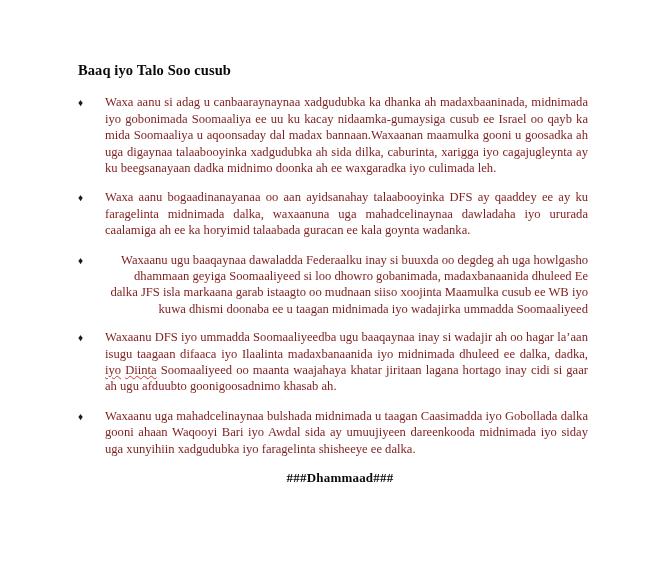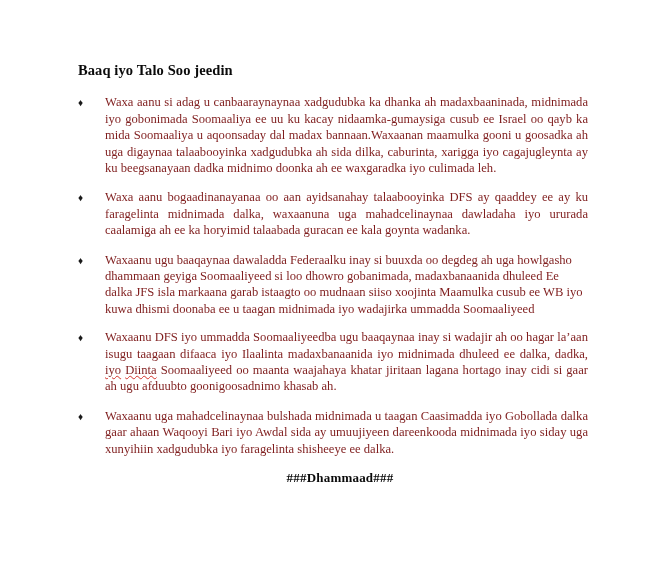--- a/index.html
+++ b/index.html
@@ -61,21 +61,21 @@
   .bullet-text {
     display: block;
     font-size: 12.6px;
     line-height: 16.4px;
     text-align: justify;
     text-justify: inter-word;
     color: #7f1d1d;
     hyphens: none;
   }
   .bullet-text.ragged {
-    text-align: left;
+    text-align: right;
   }
   .spell-error {
     text-decoration: underline;
     text-decoration-color: #d4322a;
     text-decoration-style: wavy;
     text-decoration-thickness: 1px;
     text-underline-offset: 1px;
   }
   .doc-footer {
     margin-top: 13px;
@@ -86,21 +86,21 @@
     color: #0a0a0a;
     padding-left: 14px;
   }
 </style>
 </head>
 <body>
 
 <div class="page">
   <div class="doc-body">
 
-    <h1 class="doc-title">Baaq iyo Talo Soo jeedin</h1>
+    <h1 class="doc-title">Baaq iyo Talo Soo cusub</h1>
 
     <ul class="bullet-list">
 
       <li class="bullet-item">
         <span class="bullet-marker">♦</span>
         <span class="bullet-text">Waxa aanu si adag u canbaaraynaynaa xadgudubka ka dhanka ah madaxbaaninada, midnimada iyo gobonimada Soomaaliya ee uu ku kacay nidaamka-gumaysiga cusub ee  Israel oo qayb ka mida Soomaaliya u aqoonsaday dal madax bannaan.Waxaanan maamulka gooni u goosadka ah uga digaynaa talaabooyinka xadgudubka ah sida dilka, caburinta, xarigga iyo cagajugleynta ay ku beegsanayaan dadka midnimo doonka ah ee waxgaradka iyo culimada leh.</span>
       </li>
 
       <li class="bullet-item">
         <span class="bullet-marker">♦</span>
@@ -112,21 +112,21 @@
         <span class="bullet-text ragged">Waxaanu ugu baaqaynaa dawaladda Federaalku  inay si buuxda oo degdeg ah uga howlgasho dhammaan geyiga Soomaaliyeed si loo dhowro gobanimada, madaxbanaanida dhuleed Ee dalka JFS  isla markaana garab istaagto oo mudnaan siiso xoojinta Maamulka cusub ee WB iyo kuwa dhismi doonaba ee u taagan midnimada iyo wadajirka ummadda Soomaaliyeed</span>
       </li>
 
       <li class="bullet-item">
         <span class="bullet-marker">♦</span>
         <span class="bullet-text">Waxaanu DFS iyo ummadda Soomaaliyeedba ugu baaqaynaa inay si wadajir ah oo hagar la’aan isugu taagaan difaaca iyo Ilaalinta madaxbanaanida iyo midnimada dhuleed ee dalka, dadka, <span class="spell-error">iyo</span> <span class="spell-error">Diinta</span> Soomaaliyeed oo maanta waajahaya khatar jiritaan  lagana hortago inay cidi si gaar ah ugu afduubto goonigoosadnimo khasab ah.</span>
       </li>
 
       <li class="bullet-item">
         <span class="bullet-marker">♦</span>
-        <span class="bullet-text">Waxaanu uga mahadcelinaynaa bulshada midnimada u taagan  Caasimadda iyo Gobollada dalka gaar ahaan Waqooyi Bari iyo Awdal    sida ay umuujiyeen dareenkooda midnimada iyo siday uga xunyihiin xadgudubka iyo faragelinta shisheeye ee dalka.</span>
+        <span class="bullet-text">Waxaanu uga mahadcelinaynaa bulshada midnimada u taagan  Caasimadda iyo Gobollada dalka gooni ahaan Waqooyi Bari iyo Awdal    sida ay umuujiyeen dareenkooda midnimada iyo siday uga xunyihiin xadgudubka iyo faragelinta shisheeye ee dalka.</span>
       </li>
 
     </ul>
 
     <div class="doc-footer">###Dhammaad###</div>
 
   </div>
 </div>
 
 </body></html>

